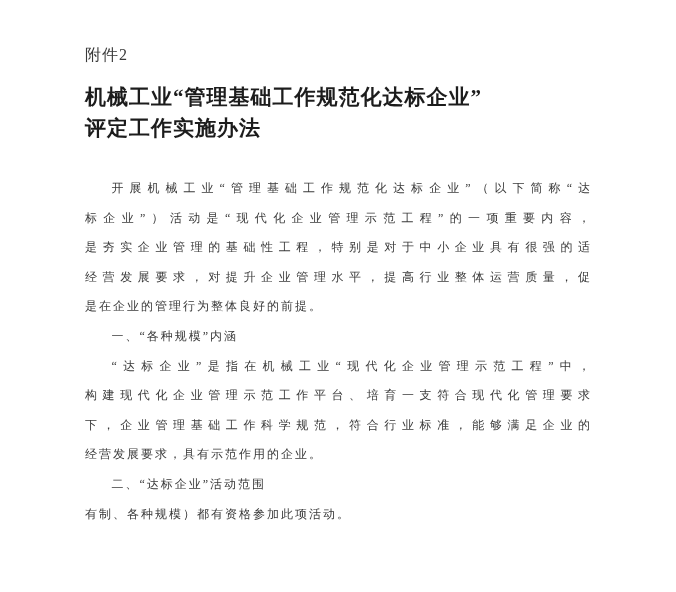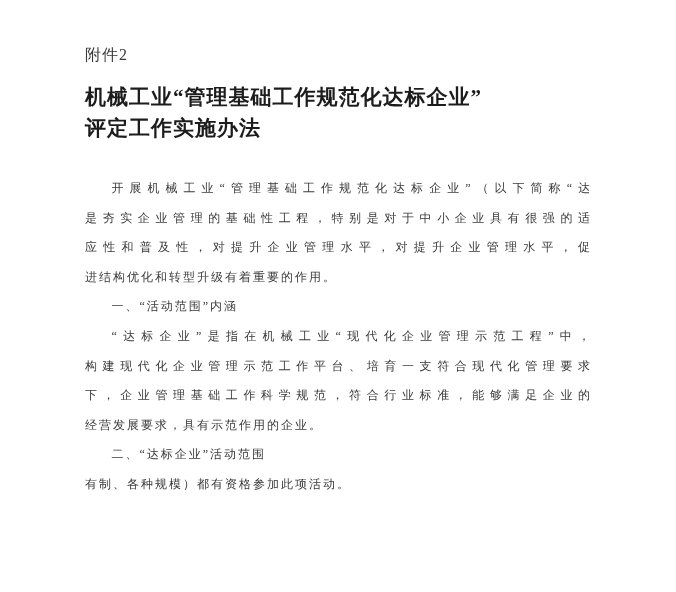--- a/index.html
+++ b/index.html
@@ -66,24 +66,25 @@
 
 <div class="page">
   <div class="content">
     <div class="attachment-label">附件2</div>
     <div class="doc-title">
       <div>机械工业“管理基础工作规范化达标企业”</div>
       <div>评定工作实施办法</div>
     </div>
     <div class="doc-body">
         <div class="line indent fill">开展机械工业“管理基础工作规范化达标企业”（以下简称“达</div>
+        <div class="line fill">标企业”）活动是“现代化企业管理示范工程”的一项重要内容，</div>
         <div class="line fill">是夯实企业管理的基础性工程，特别是对于中小企业具有很强的适</div>
-        <div class="line fill">应性和普及性，对提升企业管理水平，对提升企业管理水平，促</div>
-        <div class="line">进结构优化和转型升级有着重要的作用。</div>
-        <div class="line indent">一、“活动范围”内涵</div>
+        <div class="line fill">经营发展要求，对提升企业管理水平，提高行业整体运营质量，促</div>
+        <div class="line">是在企业的管理行为整体良好的前提。</div>
+        <div class="line indent">一、“各种规模”内涵</div>
         <div class="line indent fill">“达标企业”是指在机械工业“现代化企业管理示范工程”中，</div>
         <div class="line fill">构建现代化企业管理示范工作平台、培育一支符合现代化管理要求</div>
         <div class="line fill">下，企业管理基础工作科学规范，符合行业标准，能够满足企业的</div>
         <div class="line">经营发展要求，具有示范作用的企业。</div>
         <div class="line indent">二、“达标企业”活动范围</div>
         <div class="line">有制、各种规模）都有资格参加此项活动。</div>
       </div>
   </div>
 </div>
 

